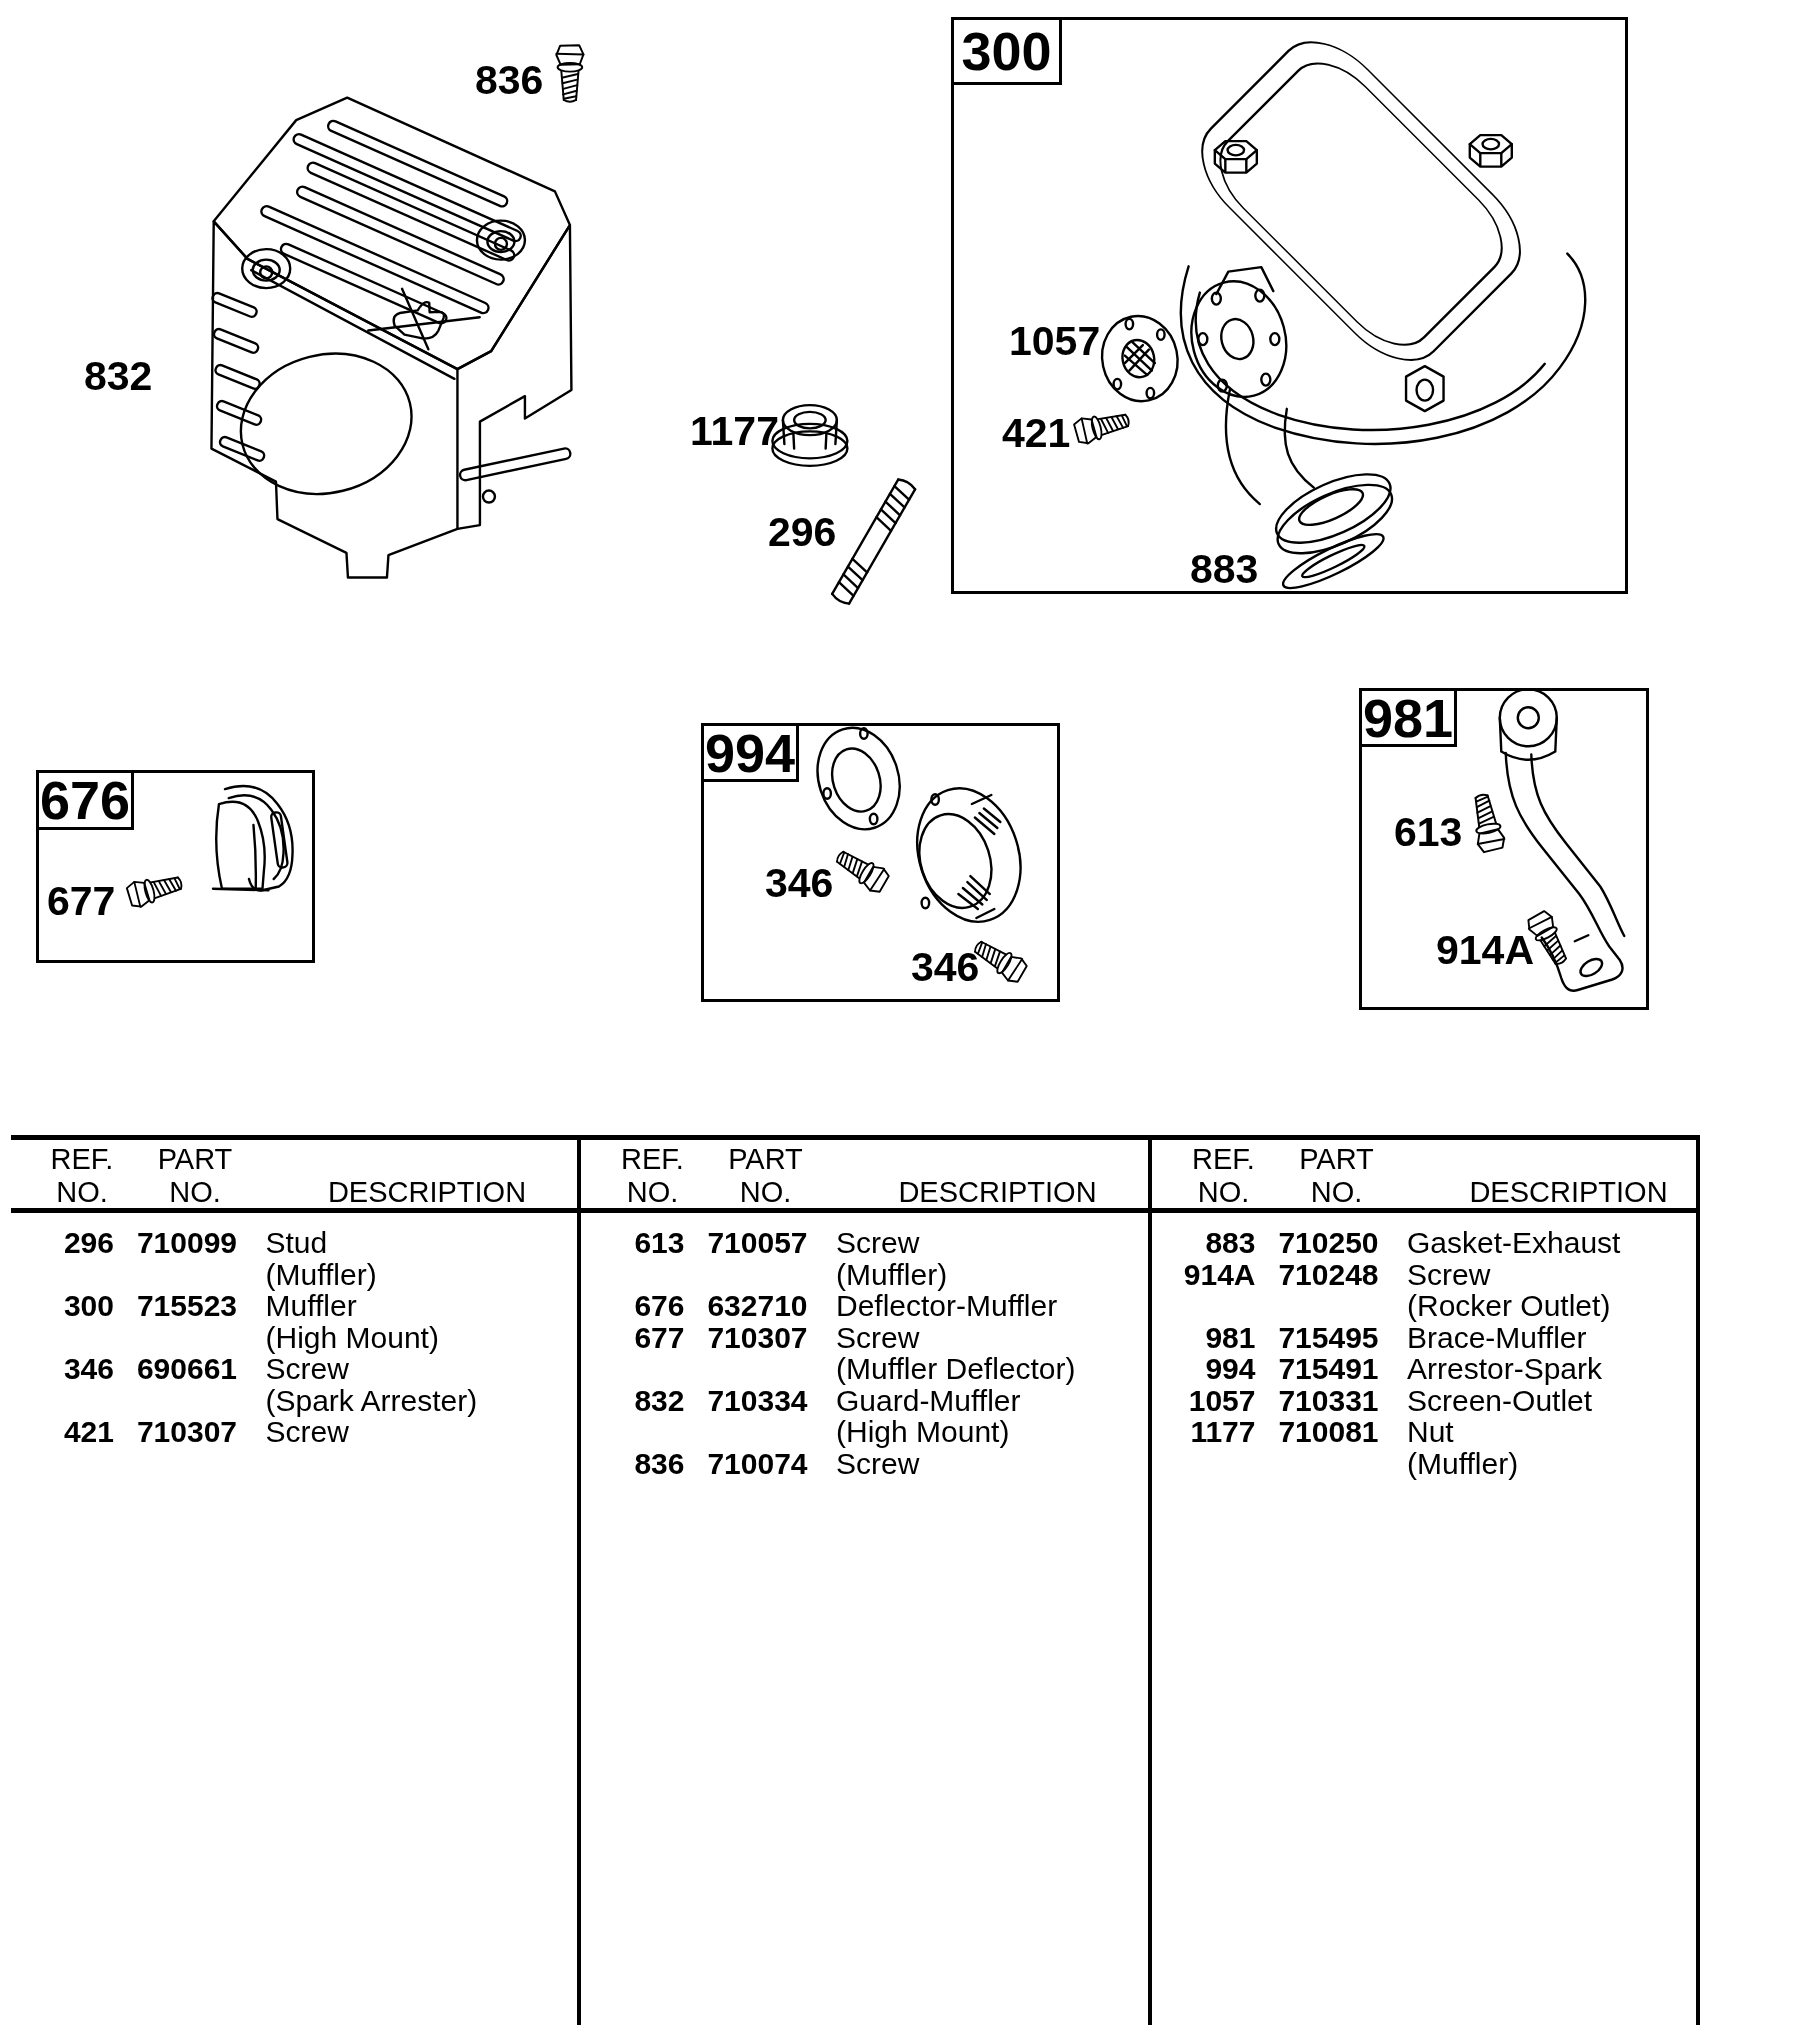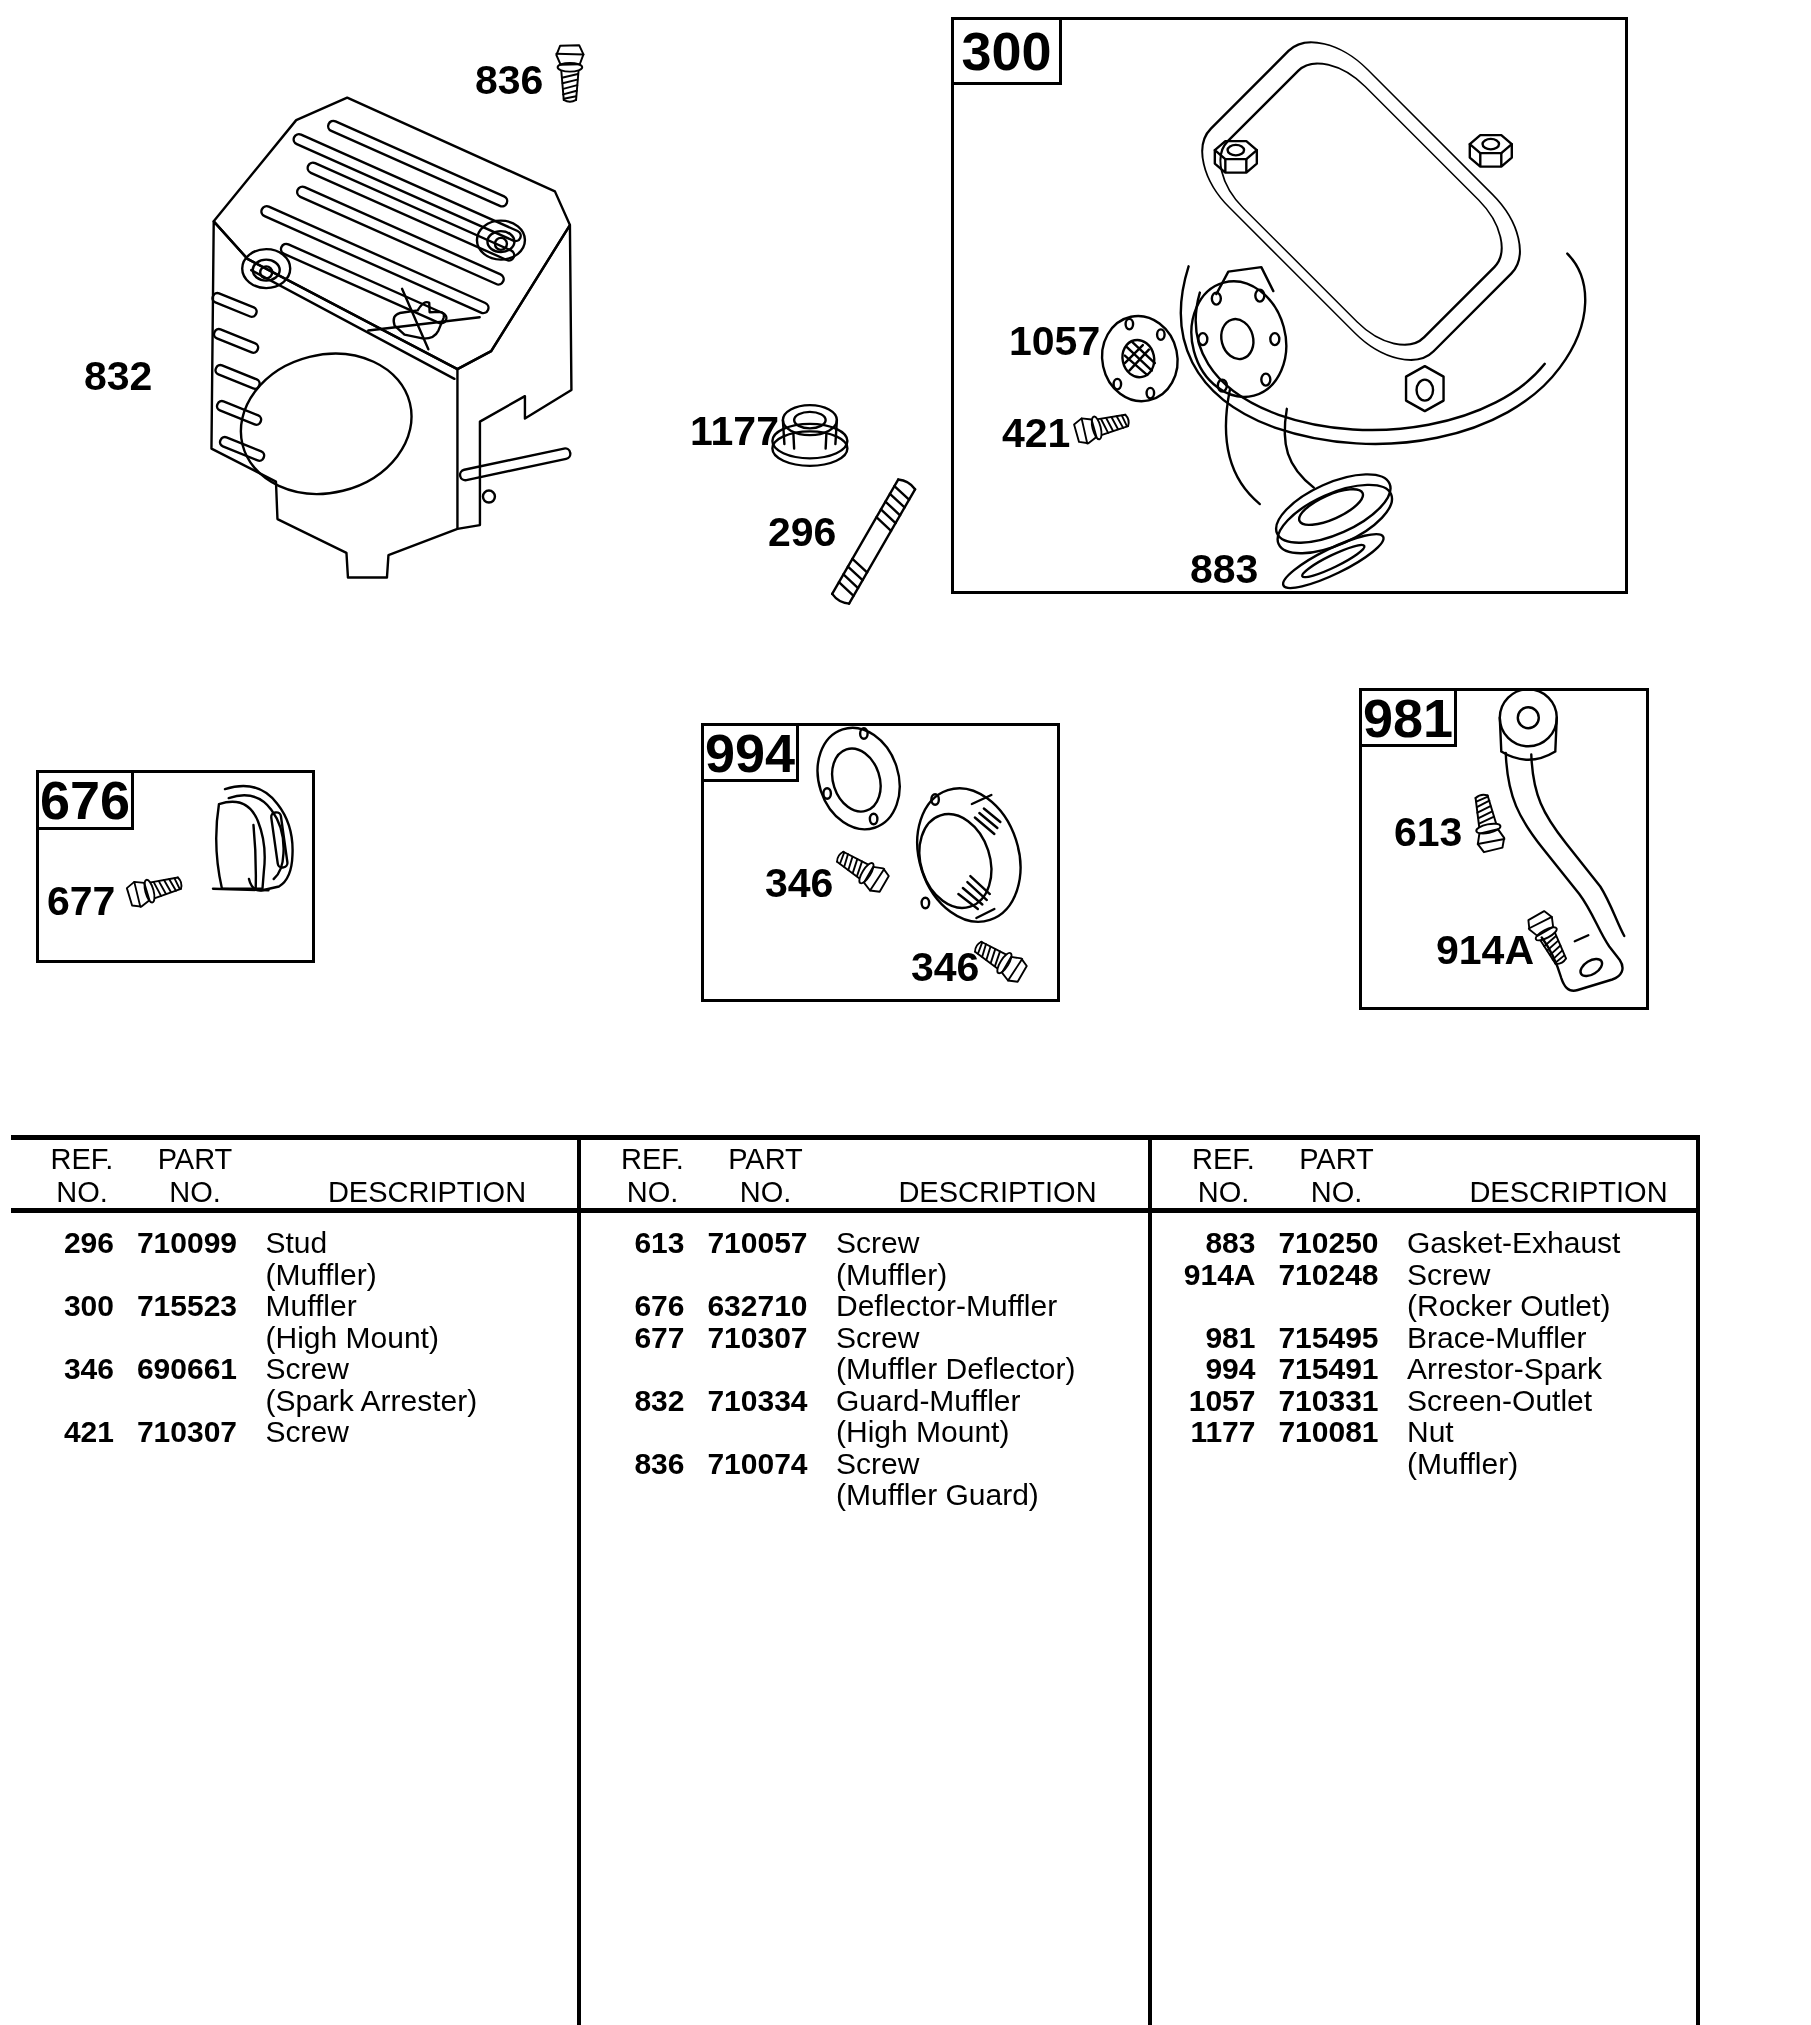--- a/index.html
+++ b/index.html
@@ -342,23 +342,20 @@
           <span class="c-desc">Guard-Muffler</span>
         </div>
         <div class="trow">
           <span class="c-desc">(High Mount)</span>
         </div>
         <div class="trow">
           <span class="c-ref">836</span>
           <span class="c-part">710074</span>
           <span class="c-desc">Screw</span>
         </div>
-        <div class="trow">
-          <span class="c-desc">(Muffler Guard)</span>
-        </div>
       </div>
   </div>
 
   <div class="tcol" style="left:1152px;">
     <div class="hdr r1 hx-ref">REF.</div>
     <div class="hdr r2 hx-ref">NO.</div>
     <div class="hdr r1 hx-part">PART</div>
     <div class="hdr r2 hx-part">NO.</div>
     <div class="hdr r2 hx-desc">DESCRIPTION</div>
     <div class="rows">

